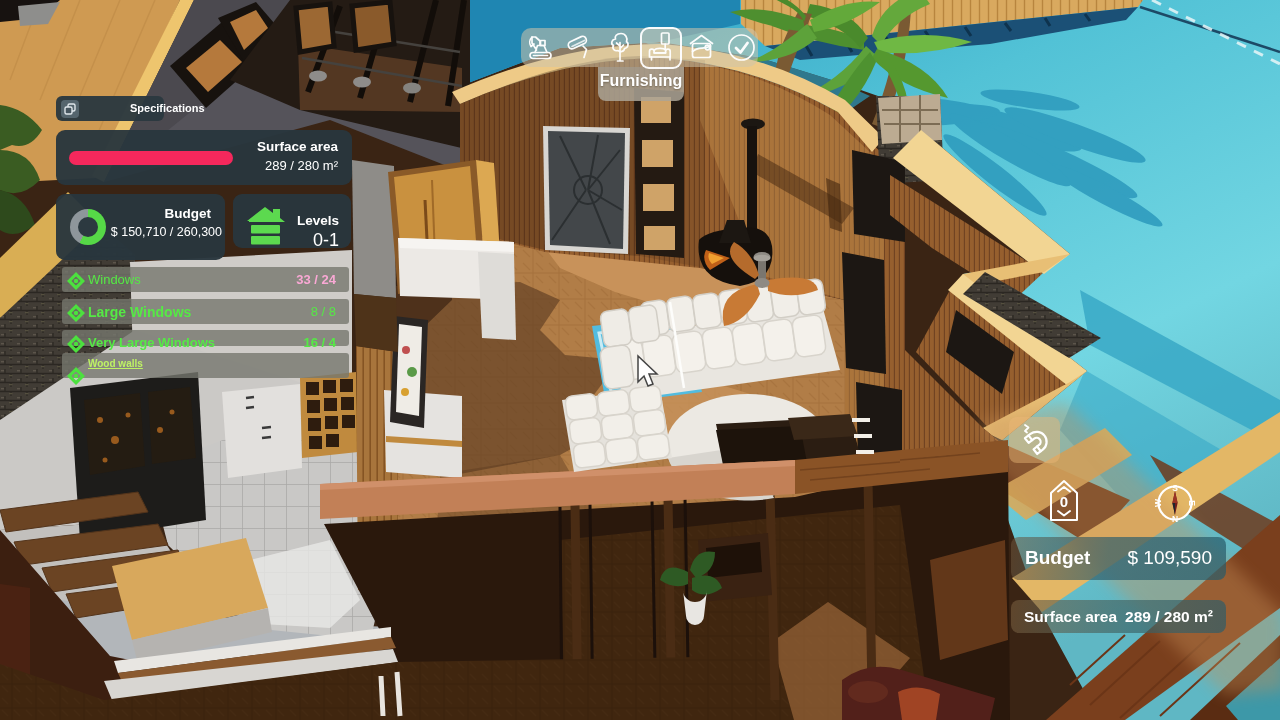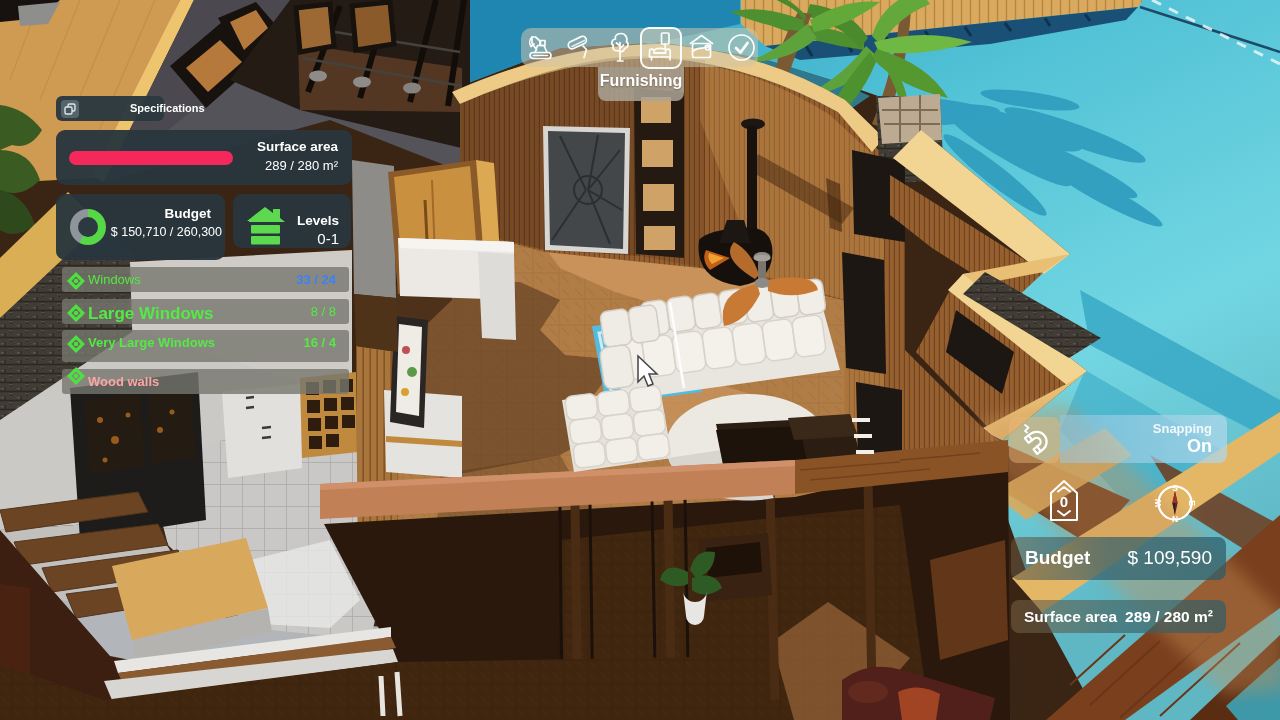--- a/index.html
+++ b/index.html
@@ -501,38 +501,38 @@
 
 <div class="ui" style="left:233px;top:194px;width:118px;height:54px;background:rgba(41,54,61,0.96);border-radius:9px;">
 
   <svg style="position:absolute;left:12px;top:11px" width="42" height="42" viewBox="0 0 42 42">
     <path d="M2 16 L20 2 L28 8 L28 4 L35 4 L35 13 L40 17 L36 17 L36 16 L4 16 Z" fill="#5cd94f"></path>
     <path d="M4 16 L36 16 L36 17 L4 17 Z" fill="#5cd94f"></path>
     <rect x="6" y="20" width="29" height="8.5" rx="1" fill="#5cd94f"></rect>
     <rect x="6" y="31" width="29" height="8.5" rx="1" fill="#5cd94f"></rect>
   </svg>
   <div style="position:absolute;right:12px;top:19px;font-size:13.5px;font-weight:bold;">Levels</div>
-  <div style="position:absolute;right:12px;top:36px;font-size:15px;">0-1</div>
+  <div style="position:absolute;right:12px;top:36px;font-size:18px;">0-1</div>
 </div>
 
 <div class="ui" style="left:62px;top:267px;width:287px;">
   <div class="grow" style="position:relative;height:25px;margin-bottom:6.5px;background:rgba(118,119,110,0.8);border-radius:3px;">
         <span style="position:absolute;left:26px;top:5px;color:#55e945;font-weight:normal;font-size:13px;">Windows</span>
-        <span style="position:absolute;right:13px;top:5px;color:#3b82f6;font-weight:bold;font-size:13px;margin-left:37px;">33 / 24</span>
+        <span style="position:absolute;right:13px;top:5px;color:#f9a8d4;font-weight:bold;font-size:13px;margin-left:37px;">33 / 24</span>
       </div>
   <div class="grow" style="position:relative;height:25px;margin-bottom:6.5px;background:rgba(118,119,110,0.8);border-radius:3px;">
-        <span style="position:absolute;left:26px;top:5px;color:#55e945;font-weight:bold;font-size:17px;">Large Windows</span>
+        <span style="position:absolute;left:26px;top:5px;color:#55e945;font-weight:bold;font-size:14px;">Large Windows</span>
         <span style="position:absolute;right:13px;top:5px;color:#55e945;font-weight:normal;font-size:13px;">8 / 8</span>
       </div>
-  <div class="grow" style="position:relative;height:32px;margin-bottom:6.5px;background:rgba(118,119,110,0.8);border-radius:3px;">
+  <div class="grow" style="position:relative;height:16px;margin-bottom:6.5px;background:rgba(118,119,110,0.8);border-radius:3px;">
         <span style="position:absolute;left:26px;top:5px;color:#55e945;font-weight:bold;font-size:13px;">Very Large Windows</span>
         <span style="position:absolute;right:13px;top:5px;color:#55e945;font-weight:bold;font-size:13px;text-align:center;">16 / 4</span>
       </div>
   <div class="grow" style="position:relative;height:25px;background:rgba(118,119,110,0.8);border-radius:3px;">
-        <span style="position:absolute;left:26px;top:5px;color:#fca5a5;font-weight:bold;font-size:13px;">Wood walls</span>
+        <span style="position:absolute;left:26px;top:5px;color:#bef264;font-weight:bold;font-size:10px;text-decoration:underline;">Wood walls</span>
       </div>
 </div>
 
 <svg class="ui" style="left:66px;top:271px;" width="20" height="120" viewBox="0 0 20 120">
   <g fill="#4ce13e">
         <path fill-rule="evenodd" d="M10 1 L19 10 L10 19 L1 10 Z M10 5.4 L14.6 10 L10 14.6 L5.4 10 Z"></path>
         <circle cx="10" cy="10" r="2.2"></circle>
       </g>
 </svg>
 <svg class="ui" style="left:66px;top:302.5px;" width="20" height="20" viewBox="0 0 20 20">
@@ -608,24 +608,20 @@
 <div class="ui" style="left:1009px;top:417px;width:51px;height:46px;background:rgba(235,185,120,0.45);border-radius:8px;"></div>
 
 <svg class="ui" style="left:1014px;top:420px;" width="42" height="42" viewBox="0 0 42 42">
   <g stroke="#fff" stroke-width="2.2" fill="none" stroke-linecap="round" stroke-linejoin="round" transform="rotate(-38 22 21)">
     <path d="M15 12 h7 a10 10 0 0 1 0 20 h-7 v-6 h7 a4 4 0 0 0 0 -8 h-7 z"></path>
     <path d="M19.5 12 v6 M19.5 26 v6"></path>
   </g>
   <path d="M11 5 l3.5 2.5 -3.5 3.5 2 1.5" stroke="#fff" stroke-width="1.8" fill="none" stroke-linecap="round" stroke-linejoin="round"></path>
 </svg>
 
-<div class="ui" style="left:1060px;top:415px;width:167px;height:48px;background:linear-gradient(90deg,rgba(150,200,225,0.55),rgba(175,215,235,0.75));border-radius:0 8px 8px 0;">
-  <div style="position:absolute;right:15px;top:6px;font-size:13px;font-weight:bold;color:#f2f8fb;">Snapping</div>
-  <div style="position:absolute;right:15px;top:21px;font-size:18px;font-weight:bold;">On</div>
-</div>
 
 <svg class="ui" style="left:1046px;top:477px;" width="36" height="48" viewBox="0 0 36 48">
   <g stroke="#fff" stroke-width="2" fill="none" stroke-linecap="round" stroke-linejoin="round">
     <path d="M5 43 L5 16 L18 4 L31 16 L31 43 Z"></path>
     <path d="M12 14.5 L18 10 L24 14.5"></path>
     <path d="M12 34 L18 38.5 L24 34"></path>
   </g>
   <text x="18" y="29.5" font-size="15" font-weight="bold" fill="#fff" text-anchor="middle" font-family="Liberation Sans,sans-serif">0</text>
 </svg>
 

